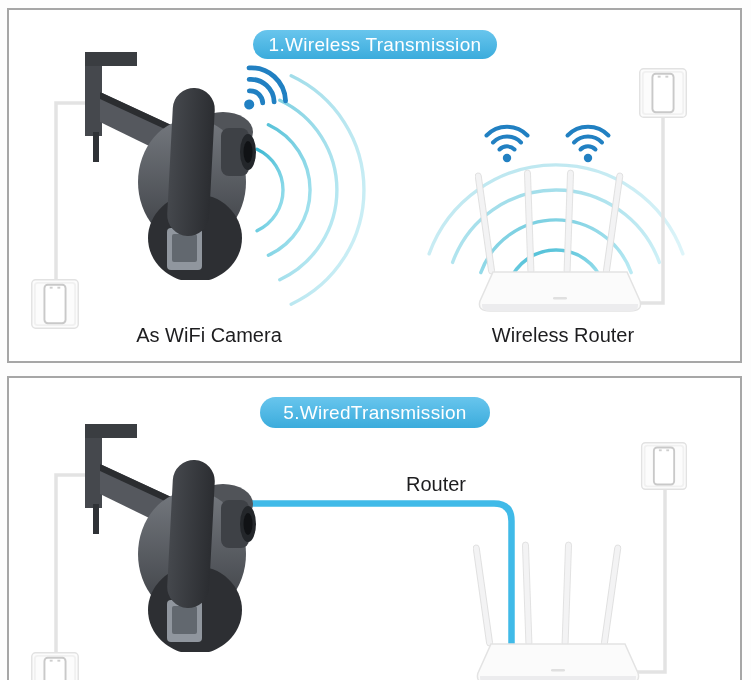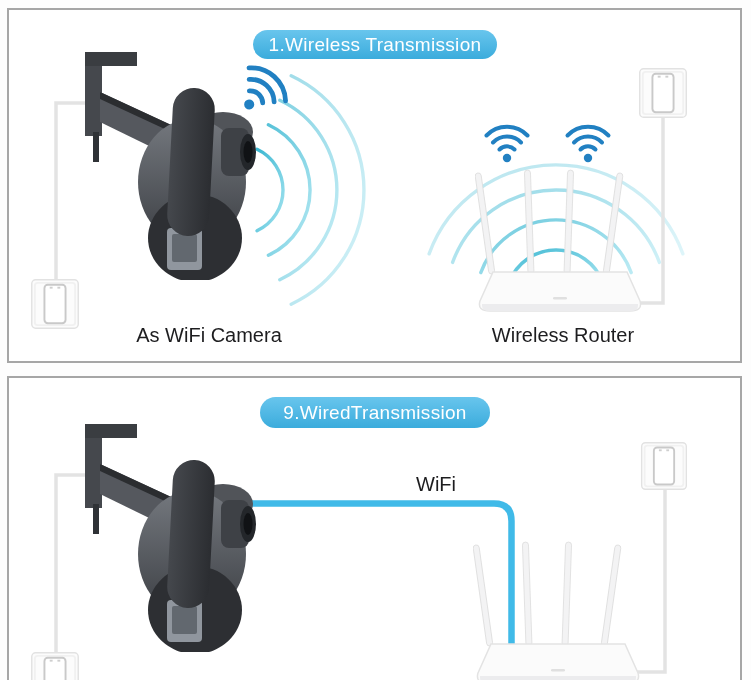--- a/index.html
+++ b/index.html
@@ -150,16 +150,16 @@
       <path class="cable" d="M233,125.5 H485 Q502.5,125.5 502.5,143 V268"></path>
 
       <use href="#sym-camera" x="74" y="44" width="200" height="230"></use>
 
       <path class="wire" d="M656,108 V294 H626"></path>
       <use href="#sym-outlet" x="631" y="64" width="48" height="48"></use>
 
       <use href="#sym-router" x="464" y="160" width="170" height="150"></use>
     </svg>
 
-    <div class="badge" id="badge2">9.WiredTransmission</div>
-    <div class="diagram-label" id="label-cable">WiFi</div>
+    <div class="badge" id="badge2">5.WiredTransmission</div>
+    <div class="diagram-label" id="label-cable">Router</div>
   </section>
 </div>
 
 </body></html>

